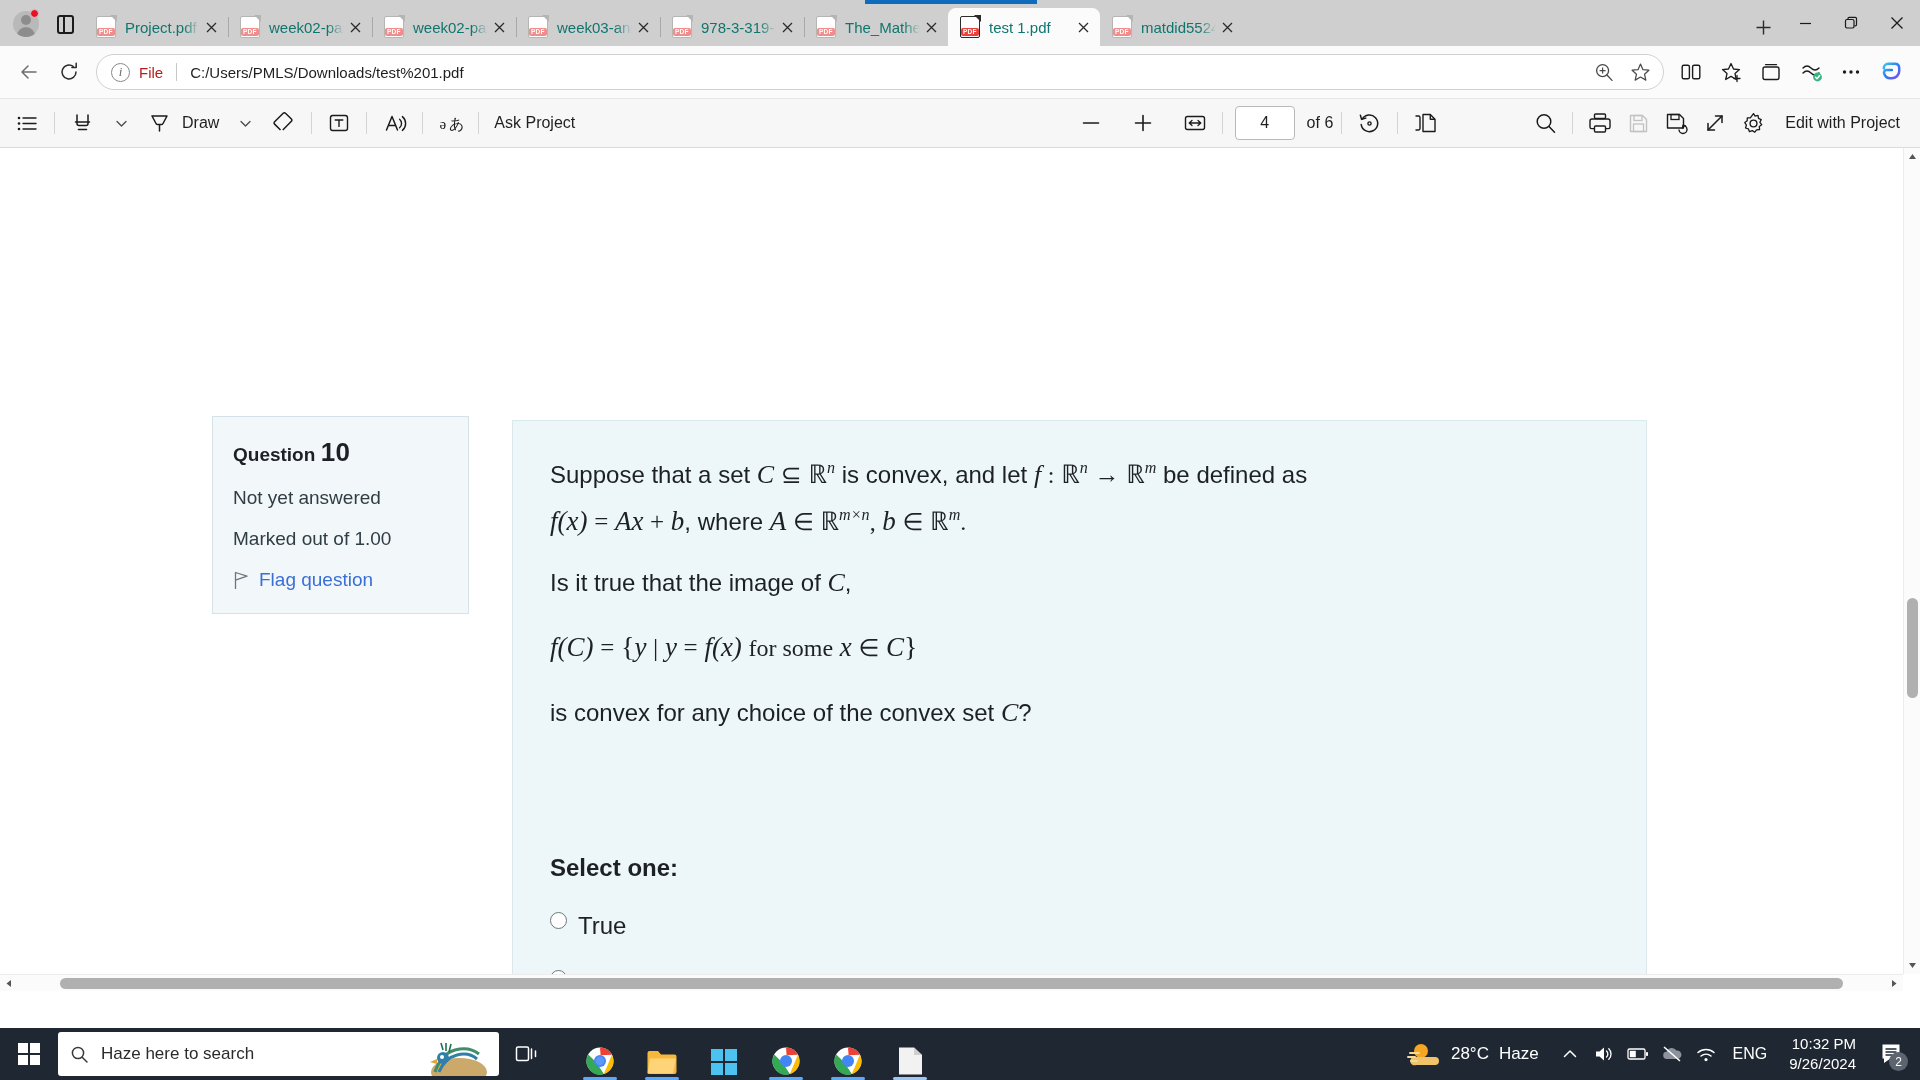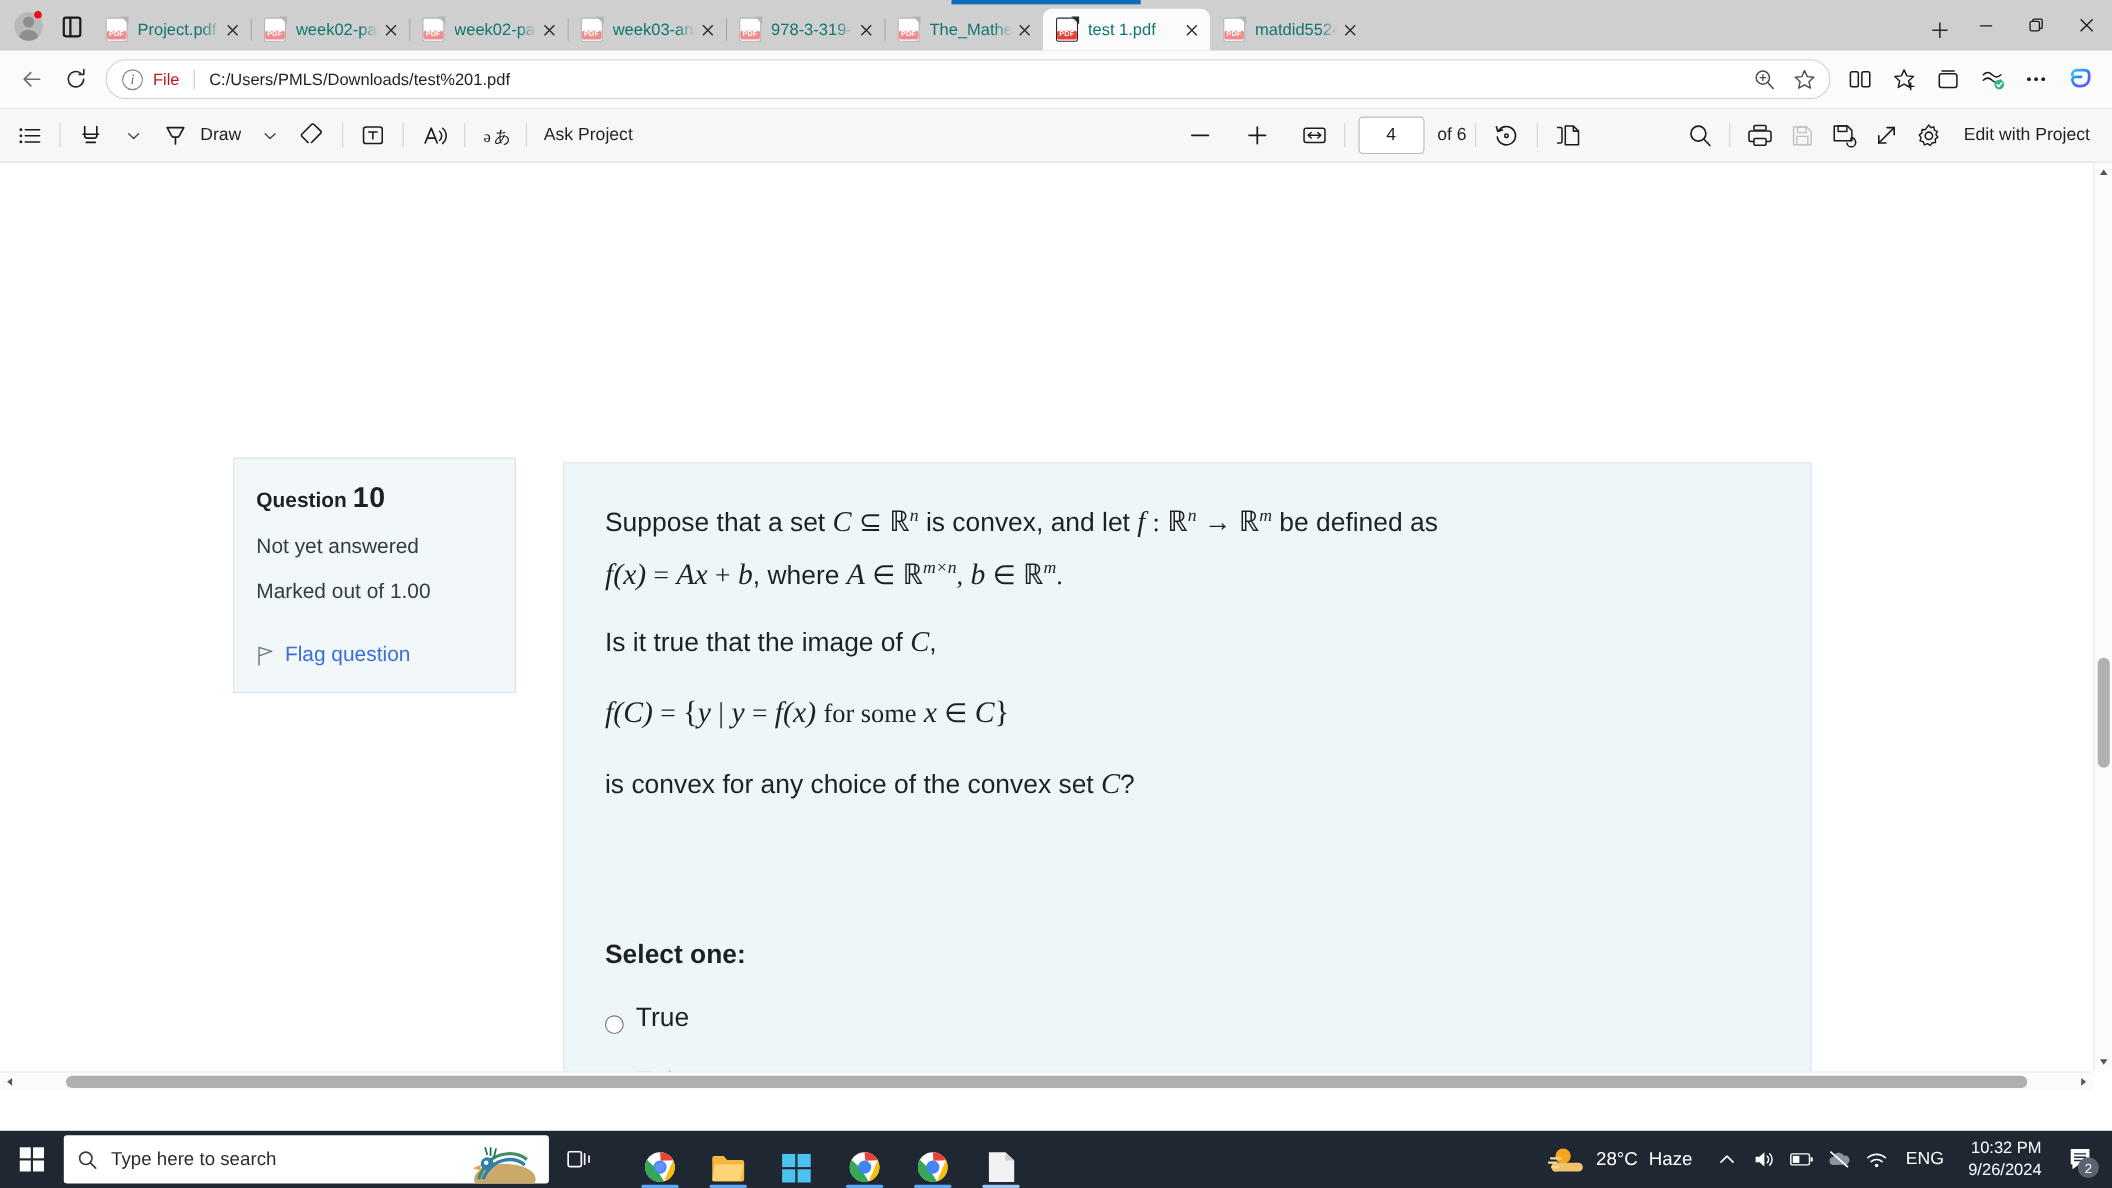--- a/index.html
+++ b/index.html
@@ -224,35 +224,35 @@
 
   .qside {
     width: 257px;
     background:#f2f7fa;
     border:1px solid #d7e2e8;
     padding: 20px 20px 22px 20px;
   }
   .q-title { font-size:19px; color:#1d2125; font-weight:bold; }
   .q-title b { font-size:26px; font-weight:bold; letter-spacing:.5px; }
   .q-meta { font-size:19px; color:#2f3d44; margin-top:19px; }
-  .q-flag { display:flex; align-items:center; gap:9px; margin-top:35px; }
+  .q-flag { display:flex; align-items:center; gap:9px; margin-top:19px; }
   .q-flag span { font-size:19px; color:#3a6fd8; }
 
   .qmain {
     background:#edf6f9;
     border:1px solid #dbe9ee;
     padding: 34px 40px 40px 37px;
   }
   .qtext { font-size:24px; color:#1d2125; line-height:1.55; }
   .m { font-family:"Liberation Serif", serif; font-style:italic; }
   .mr { font-family:"Liberation Serif", serif; font-style:normal; }
   .bb { font-family:"Liberation Serif", serif; font-style:normal; position:relative; }
   sup.sp { font-size:0.62em; font-style:italic; font-family:"Liberation Serif",serif; }
   .selone { font-size:24px; font-weight:bold; color:#1d2125; }
-  .radio-row { display:flex; align-items:flex-end; gap:11px; }
+  .radio-row { display:flex; align-items:flex-start; gap:11px; }
   .radio {
     width:17px; height:17px; border-radius:50%;
     border:1.6px solid #6b7780; background:#fff; flex:0 0 auto;
   }
   .radio-label { font-size:24px; color:#1d2125; }
 
   
   .vscroll {
     position:absolute; right:0; top:0; width:17px; bottom:17px;
     background:#fbfbfb; border-left:1px solid #ececec;
@@ -839,21 +839,21 @@
         <i></i>
         <i></i>
       </div>
   </div>
 
   <div class="searchbox">
     <svg width="19" height="19" viewBox="0 0 19 19">
       <circle cx="8" cy="8" r="5.6" stroke="#3a3a3a" stroke-width="1.5" fill="none"></circle>
       <path d="M12.2 12.2 L17 17" stroke="#3a3a3a" stroke-width="1.5" stroke-linecap="round"></path>
     </svg>
-    <span class="searchtxt">Type here to search</span>
+    <span class="searchtxt">Haze here to search</span>
     <svg class="tb-bird" viewBox="0 0 74 48">
       <ellipse cx="42" cy="40" rx="28" ry="14" fill="#caa96b"></ellipse>
       <path d="M18 40 Q24 22 38 18 Q52 14 62 22" stroke="#3f8e6b" stroke-width="3" fill="none"></path>
       <path d="M22 40 Q28 26 40 23 Q52 20 60 27" stroke="#2f7fa8" stroke-width="3" fill="none"></path>
       <circle cx="26" cy="26" r="6" fill="#2f7fa8"></circle>
       <circle cx="25" cy="25" r="2" fill="#fff"></circle>
       <path d="M20 27 L13 30 L20 32" fill="#e2a33c"></path>
       <path d="M26 18 L24 11 M29 19 L29 11 M32 20 L34 12" stroke="#1f6f55" stroke-width="1.6"></path>
     </svg>
   </div>

